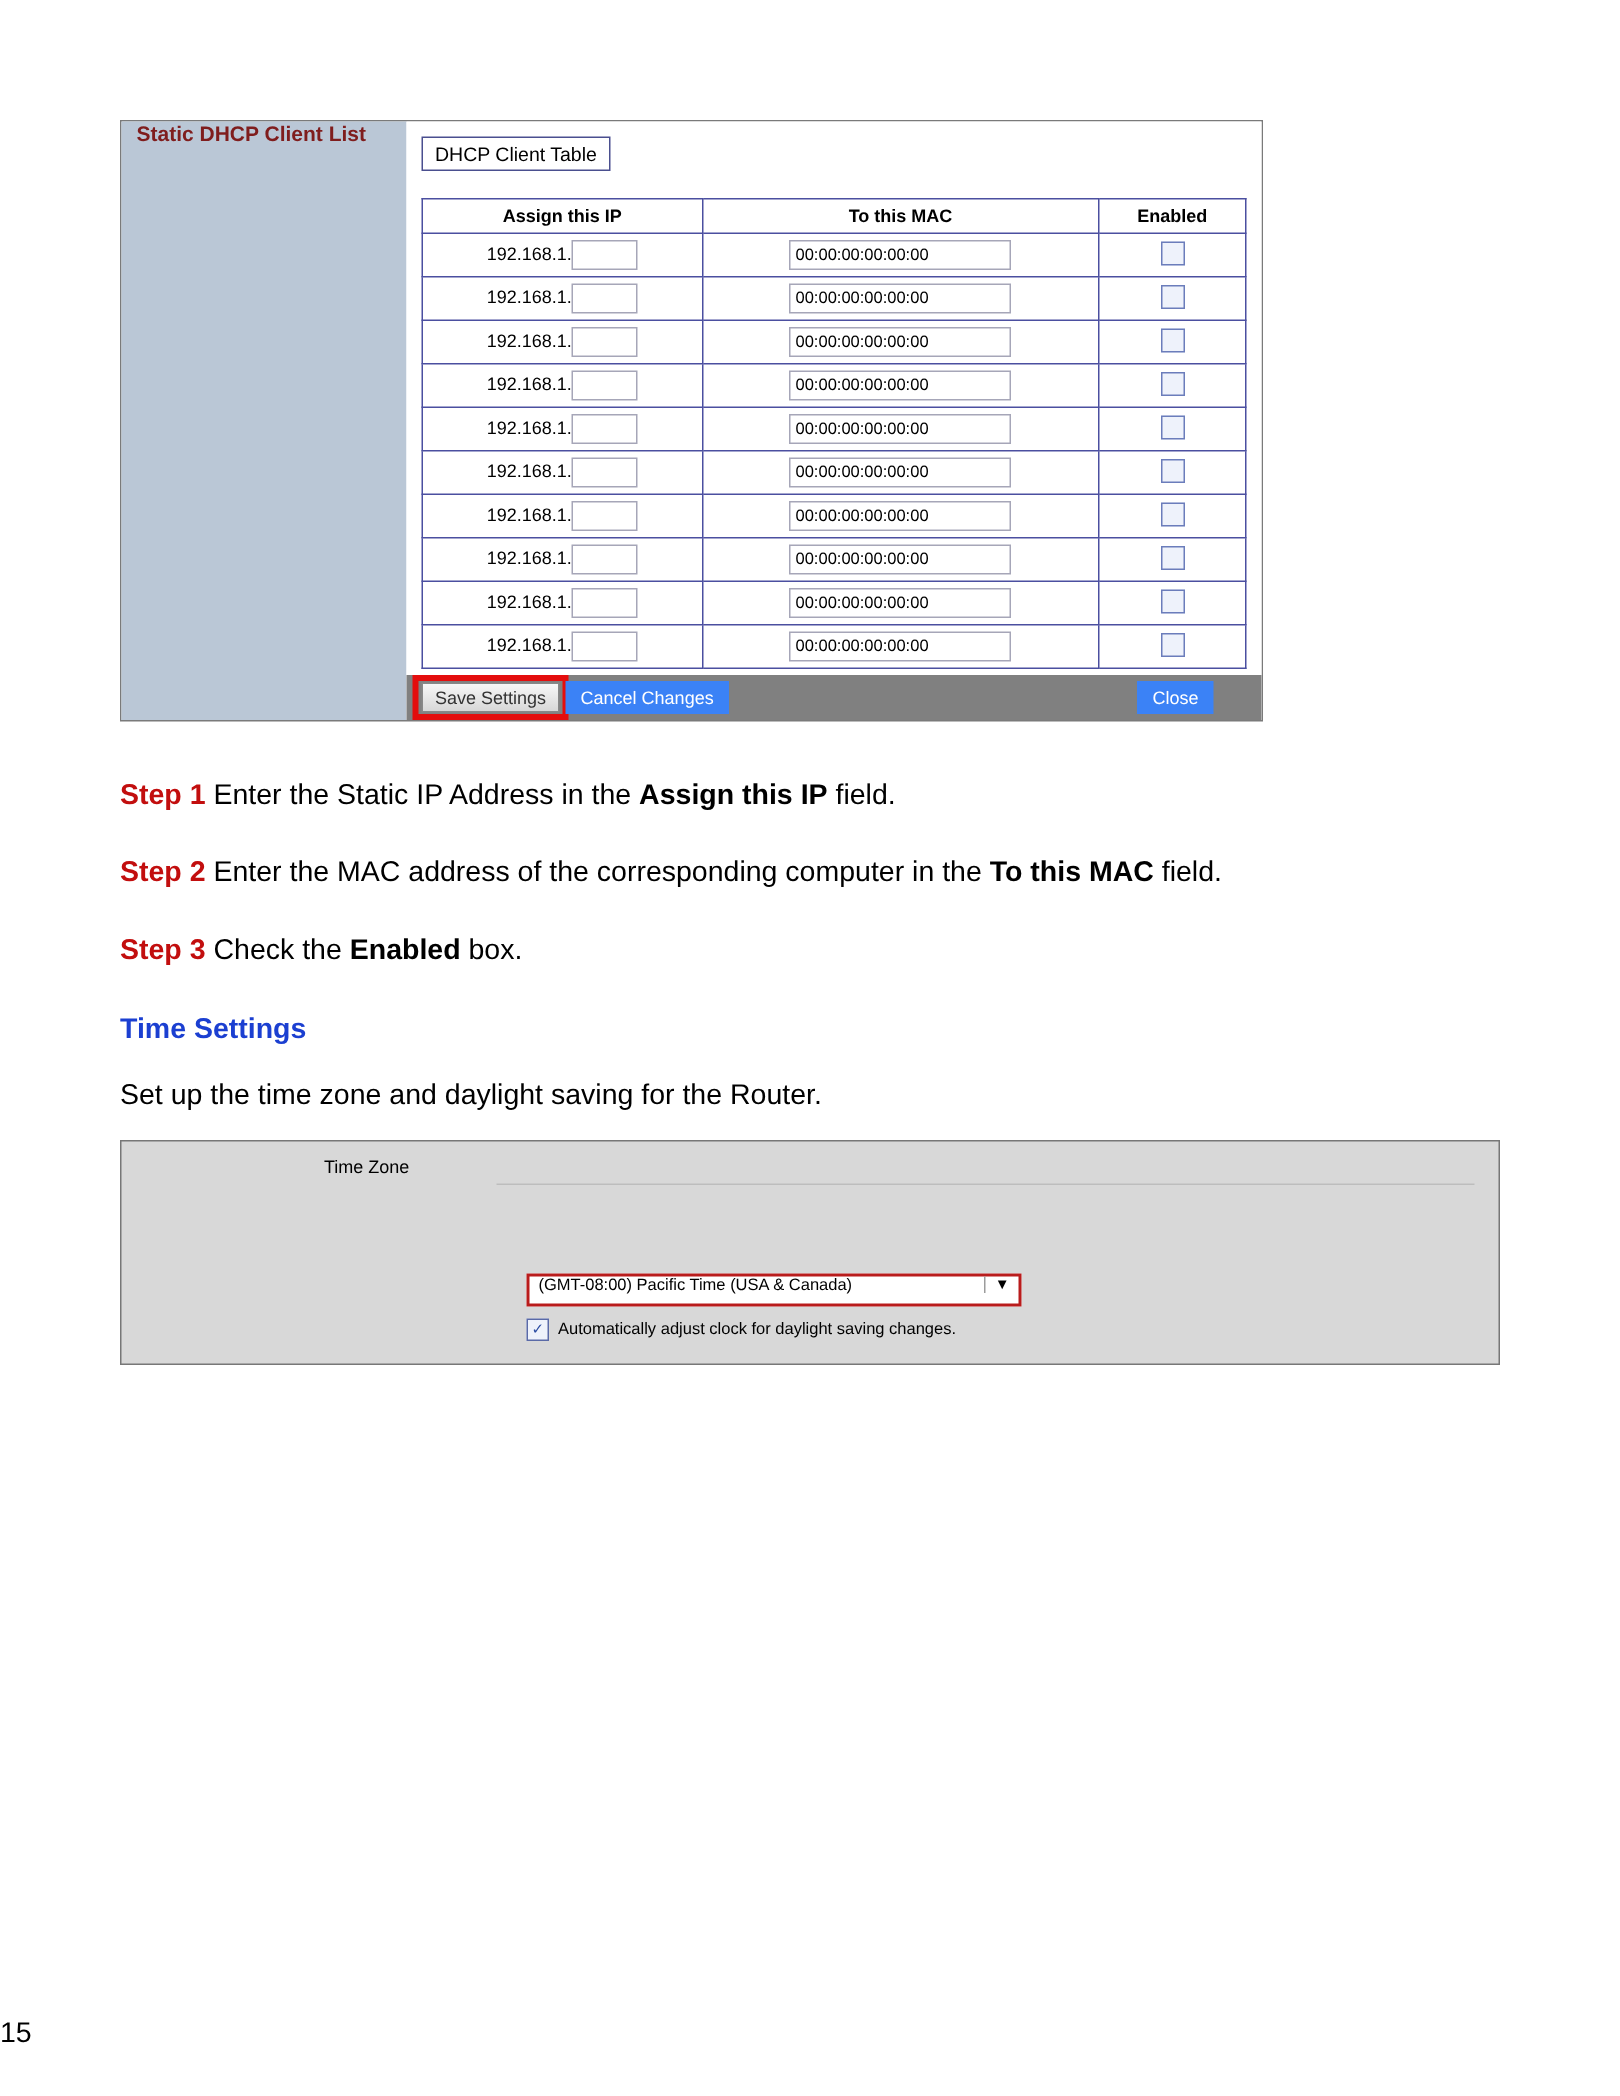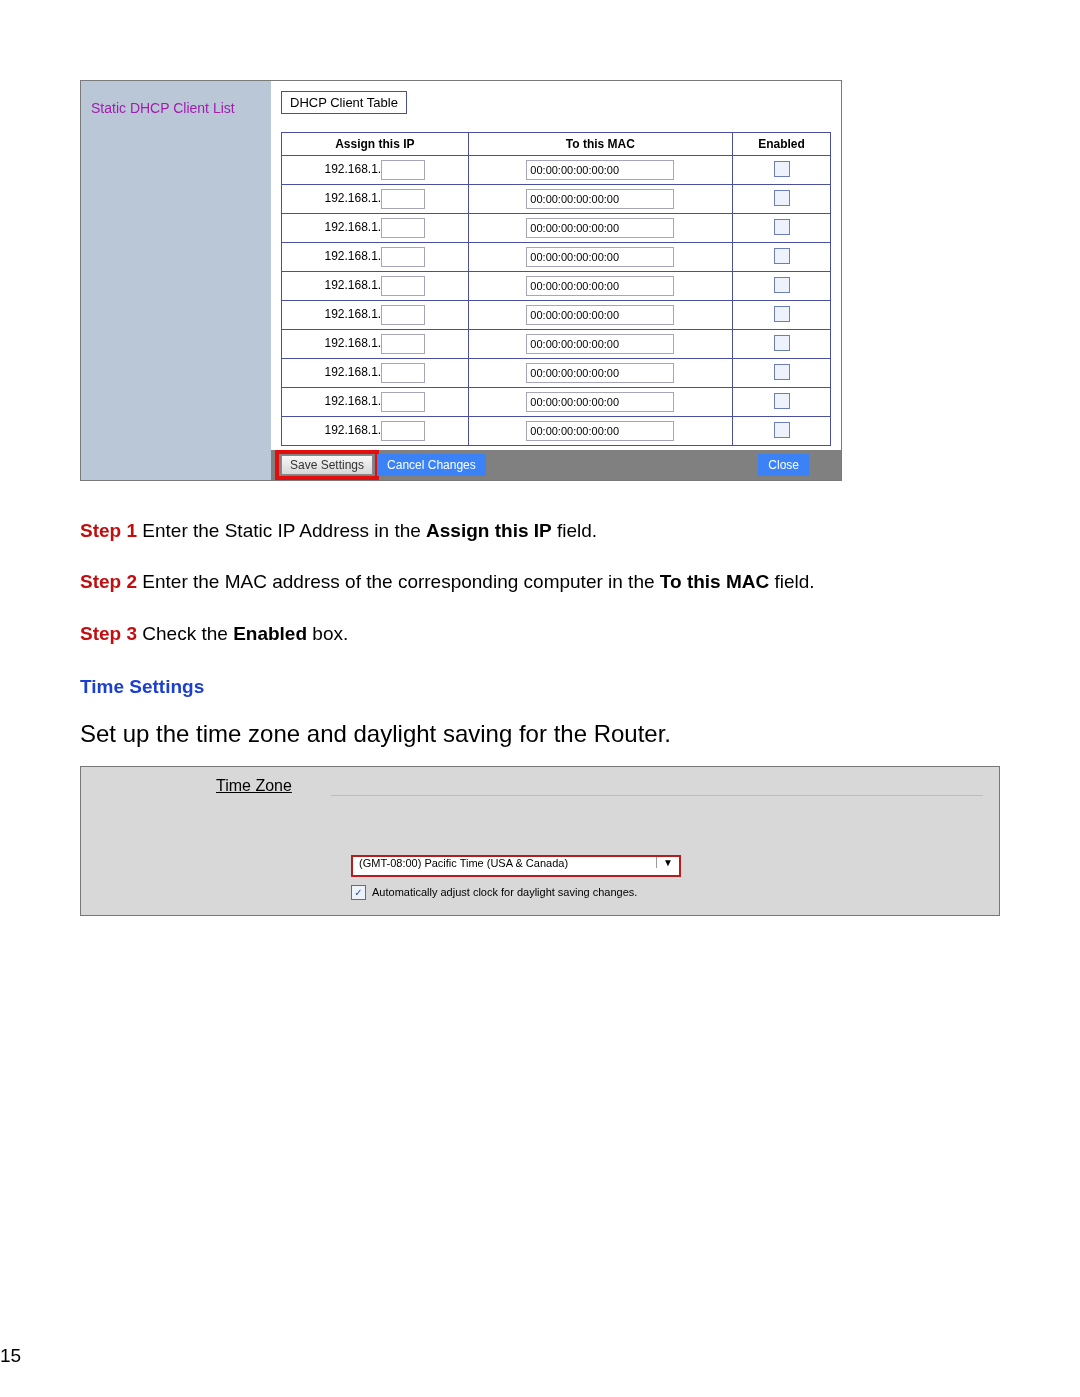--- a/index.html
+++ b/index.html
@@ -1,44 +1,44 @@
 <!DOCTYPE html>
 <html><head>
 <meta charset="utf-8">
 <style>
 html,body{margin:0;padding:0;background:#fff;font-family:Arial,Helvetica,sans-serif;}
 .page{width:1080px;min-height:1397px;margin:0 auto;position:relative;box-sizing:border-box;padding:80px 80px 40px 80px;}
 
 .router-shot{margin-left:0;width:760px;border:1px solid #7a7a7a;display:flex;}
 .router-left{width:190px;background:#bac7d6;box-sizing:border-box;}
-.router-left .hdr{color:#a21caf;font-weight:normal;font-size:14px;padding:19px 8px 8px 10px;}
+.router-left .hdr{color:#7f1d1d;font-weight:bold;font-size:14px;padding:0 8px 8px 10px;}
 .router-right{flex:1;background:#fff;position:relative;box-sizing:border-box;padding:8px 10px 0 10px;}
 .dhcp-btn{display:inline-block;background:#fff;border:1px solid #4a4f8f;font-size:13px;padding:3px 8px;margin:2px 0 18px 0;font-family:inherit;}
 .tbl{border-collapse:collapse;width:100%;}
 .tbl th,.tbl td{border:1px solid #4b4fa0;font-size:12px;padding:4px 6px;}
 .tbl th{font-weight:bold;text-align:center;background:#fff;}
 .tbl td{text-align:center;vertical-align:middle;}
 .ip-cell{white-space:nowrap;text-align:left;padding-left:28px;}
 .ip-in{width:38px;height:16px;border:1px solid #a6a6b8;font-size:11px;padding:1px 2px;vertical-align:middle;}
 .mac-in{width:140px;height:16px;border:1px solid #a6a6b8;font-size:11px;padding:1px 3px;vertical-align:middle;}
 .en-cb{width:14px;height:14px;border:1px solid #6b7dbb;display:inline-block;background:#eef2fb;}
 .btnbar{background:#808080;height:30px;display:flex;align-items:center;padding:0 8px;margin:4px -10px 0 -10px;}
 .bar-btn{background:#3b82f6;color:#fff;border:none;font-size:12px;padding:4px 10px;margin-right:60px;font-family:inherit;}
 .bar-btn.close{margin-left:auto;margin-right:24px;}
 .save-hl{border:4px solid #e40d0d;display:inline-block;margin:-2px -2px -2px -4px;}
 .save-hl .bar-btn{background:linear-gradient(#f7f7f7,#d7d7d7);color:#333;border:1px solid #888;margin:1px 2px;padding:2px 8px;}
 
 .steps{margin:34px 0 0 0;font-size:19px;line-height:1.7;}
 .step-label{color:#c20e0e;font-weight:bold;}
 .bold{font-weight:bold;}
 .section-h{color:#1b3fd1;font-weight:bold;font-size:19px;margin:26px 0 22px 0;}
-.section-p{font-size:24px;margin:0 0 18px 0;}
+.section-p{font-size:19px;margin:0 0 18px 0;}
 
 .tz-shot{border:1px solid #777;background:#d8d8d8;height:148px;position:relative;}
-.tz-shot .tzlabel{position:absolute;left:135px;top:10px;font-size:16px;text-decoration:underline;}
+.tz-shot .tzlabel{position:absolute;left:135px;top:10px;font-size:12px;}
 .tz-shot .tz-line{position:absolute;left:250px;right:16px;top:28px;border-top:1px solid #bdbdbd;}
 .tz-select{position:absolute;left:270px;top:88px;width:330px;height:22px;border:2px solid #b91c1c;background:#fff;font-size:11px;display:flex;align-items:flex-start;padding:0 6px;box-sizing:border-box;}
 .tz-select .caret{margin-left:auto;border-left:1px solid #9c9c9c;padding-left:6px;font-size:10px;}
 .tz-dst{position:absolute;left:270px;top:118px;font-size:11px;display:flex;align-items:center;}
 .tz-dst .cb{width:13px;height:13px;border:1px solid #5a6aa7;background:#eef2fb;display:inline-flex;align-items:center;justify-content:center;margin-right:6px;font-size:10px;color:#2b4ca2;}
 .pagenum{position:absolute;bottom:30px;left:0;right:0;text-align:left;font-size:19px;}
 </style>
 </head>
 <body>
 

